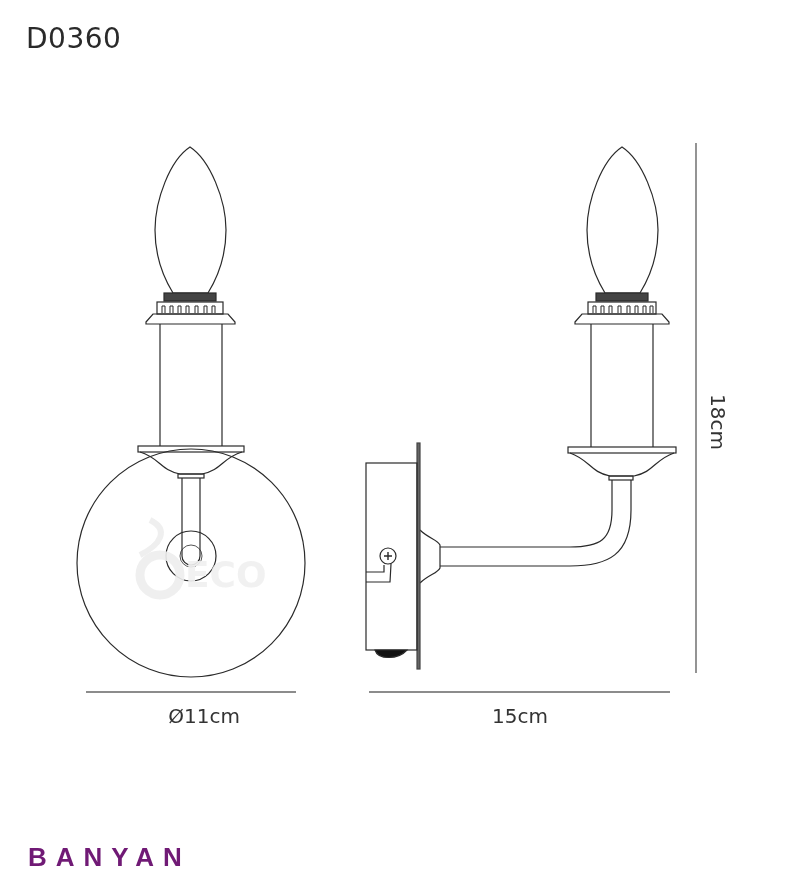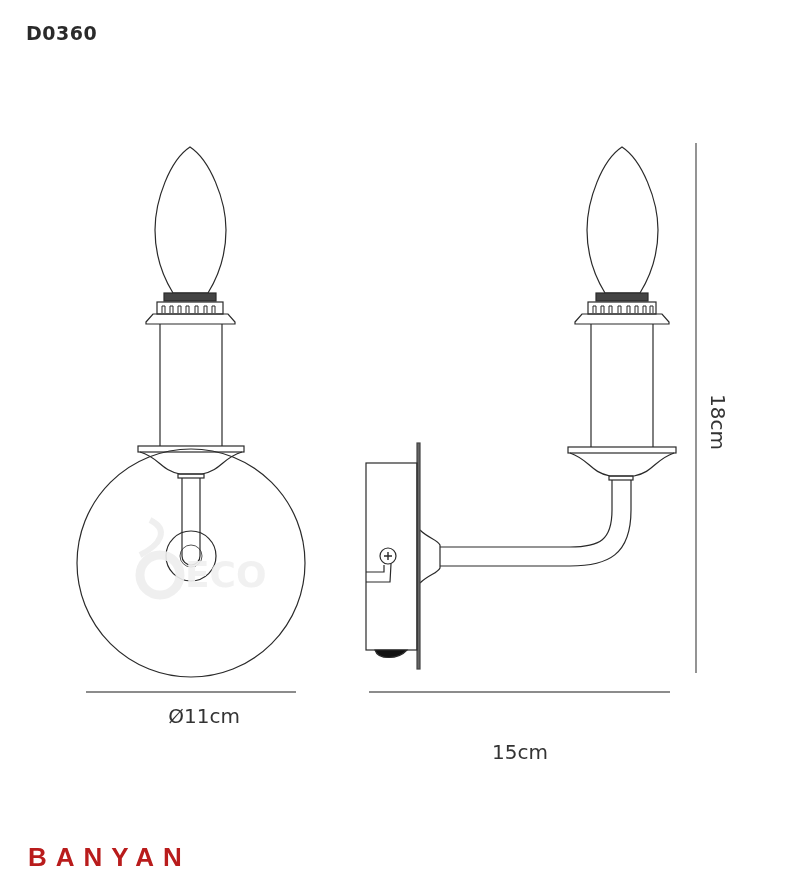--- a/index.html
+++ b/index.html
@@ -1,24 +1,24 @@
 <!DOCTYPE html>
 <html><head>
 <meta charset="utf-8">
 <style>
   html, body { margin: 0; padding: 0; background: #ffffff; }
   body { width: 800px; height: 886px; position: relative; overflow: hidden;
          font-family: "DejaVu Sans", "Liberation Sans", sans-serif; color: #222; }
-  .code { position: absolute; left: 26px; top: 22px; font-size: 19px; letter-spacing: 0.5px;
-          color: #2a2a2a; font-weight: 700; }
+  .code { position: absolute; left: 26px; top: 22px; font-size: 28px; letter-spacing: 0.5px;
+          color: #2a2a2a; font-weight: 400; }
   .brand { position: absolute; left: 28px; top: 842px; font-size: 26px; letter-spacing: 9px;
-           font-weight: 700; color: #b91c1c; font-family: "Liberation Sans", sans-serif; }
+           font-weight: 700; color: #701a75; font-family: "Liberation Sans", sans-serif; }
   .dimlabel { position: absolute; font-size: 20px; color: #333; }
   .dim-width { left: 140px; top: 704px; width: 100px; text-align: right; }
-  .dim-depth { left: 470px; top: 740px; width: 100px; text-align: center; }
+  .dim-depth { left: 470px; top: 704px; width: 100px; text-align: center; }
   .dim-height { left: 690px; top: 392px; width: 60px; height: 60px; }
   .dim-height span { position: absolute; left: 0; top: 20px; width: 60px; text-align: center;
                      transform: rotate(90deg); transform-origin: 30px 10px; display: block; }
   svg.drawing { position: absolute; left: 0; top: 0; }
 </style>
 </head>
 <body>
 
 <div class="code">D0360</div>
 

